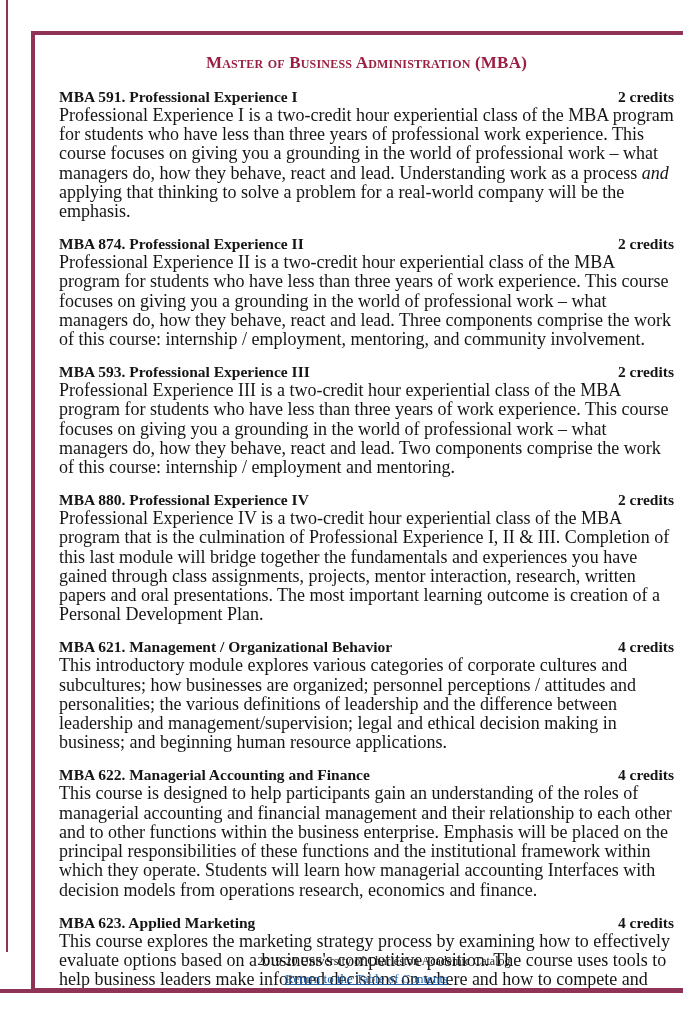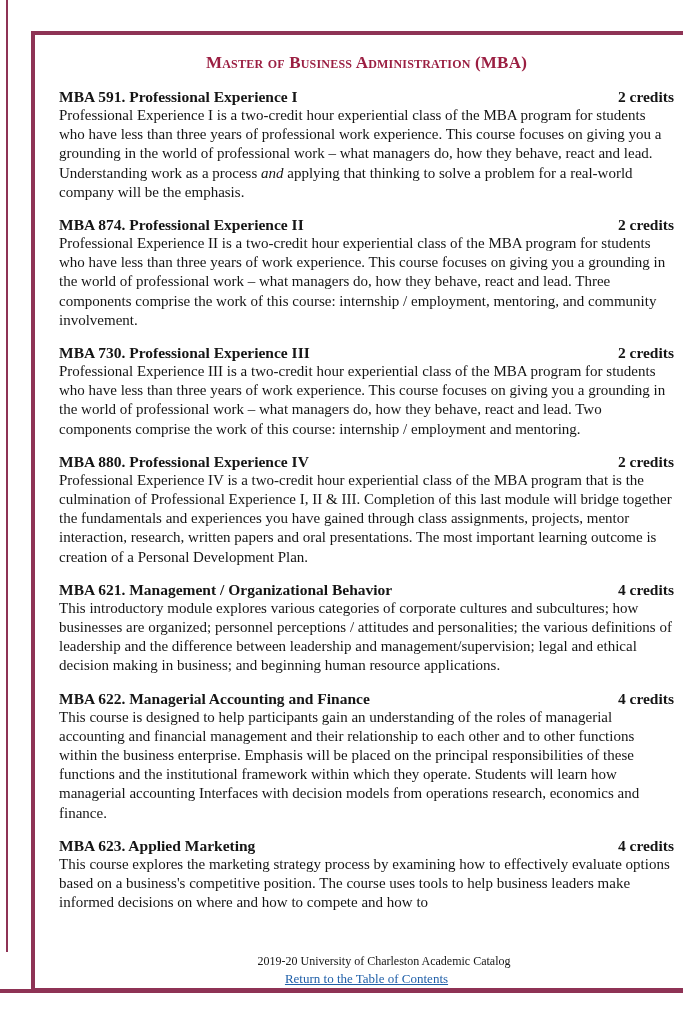--- a/index.html
+++ b/index.html
@@ -53,21 +53,21 @@
   .course.extra-gap-before { }
   .course-head {
     display: flex;
     justify-content: space-between;
     align-items: flex-end;
     font-weight: bold;
     font-size: 15.5px;
     line-height: 19px;
   }
   .course-body {
-    font-size: 15px;
+    font-size: 18px;
     line-height: 19.2px;
   }
   .course-body em { font-style: italic; }
   .page-footer {
     position: absolute;
     left: 0; right: 0; bottom: 1px;
     text-align: center;
   }
   .footer-catalog {
     font-size: 12px;
@@ -104,21 +104,21 @@
   <section class="course">
     <div class="course-head">
       <span>MBA 874. Professional Experience II</span>
       <span>2 credits</span>
     </div>
     <p class="course-body">Professional Experience II is a two-credit hour experiential class of the MBA program for students who have less than three years of work experience. This course focuses on giving you a grounding in the world of professional work – what managers do, how they behave, react and lead. Three components comprise the work of this course: internship / employment, mentoring, and community involvement.</p>
   </section>
 
   <section class="course">
     <div class="course-head">
-      <span>MBA 730. Professional Experience III</span>
+      <span>MBA 593. Professional Experience III</span>
       <span>2 credits</span>
     </div>
     <p class="course-body">Professional Experience III is a two-credit hour experiential class of the MBA program for students who have less than three years of work experience. This course focuses on giving you a grounding in the world of professional work – what managers do, how they behave, react and lead. Two components comprise the work of this course: internship / employment and mentoring.</p>
   </section>
 
   <section class="course">
     <div class="course-head">
       <span>MBA 880. Professional Experience IV</span>
       <span>2 credits</span>
     </div>

